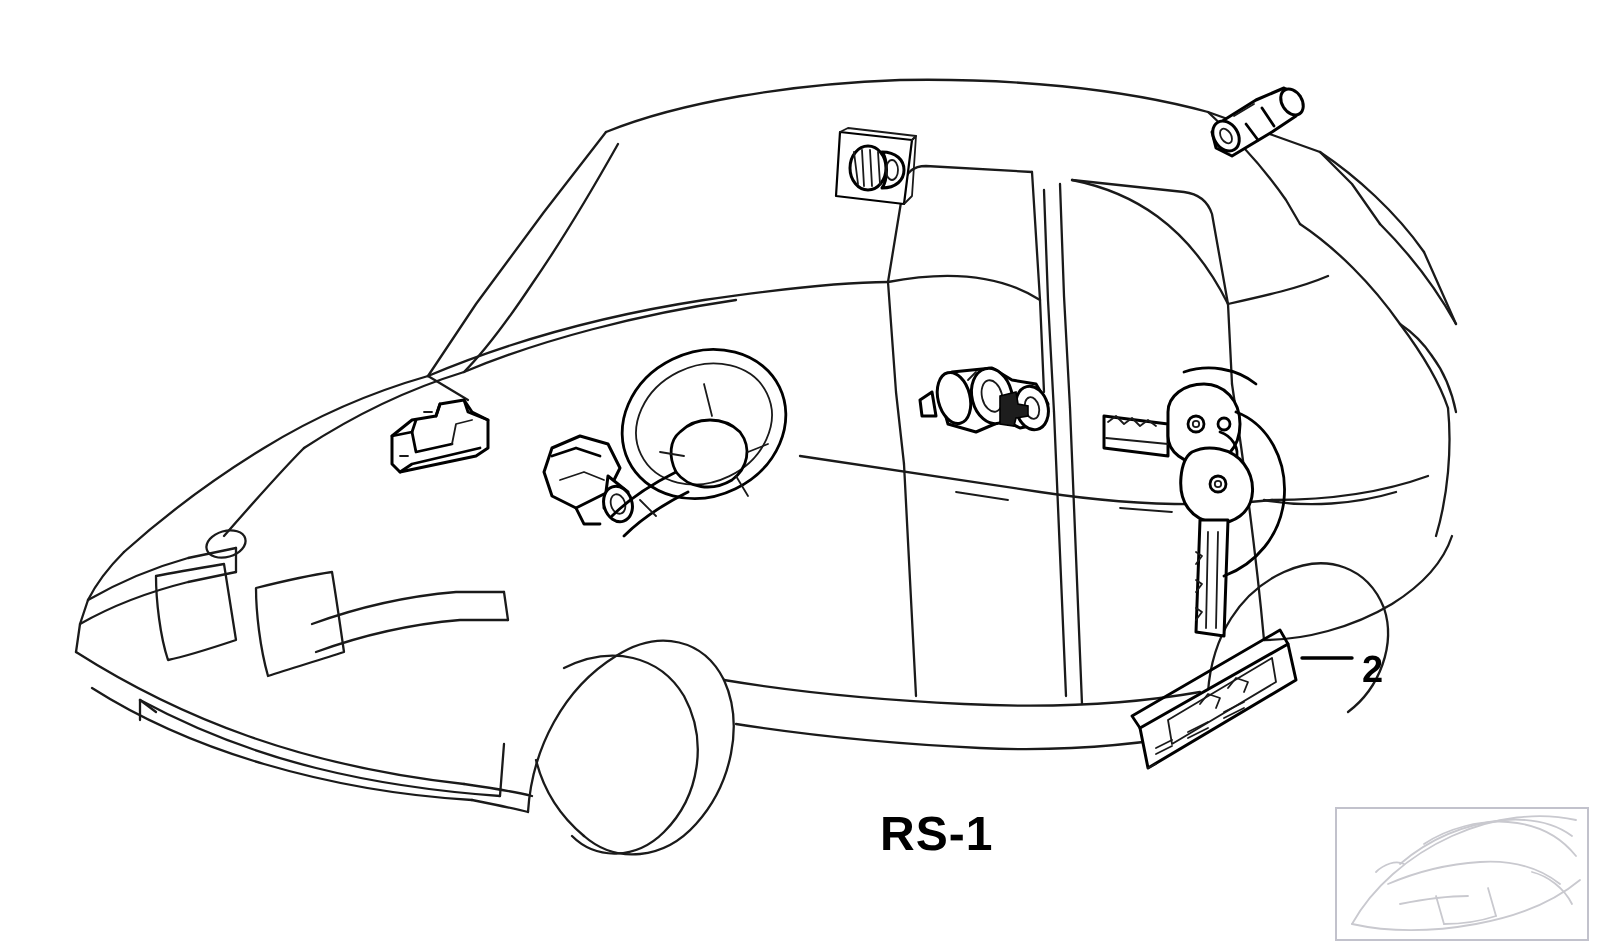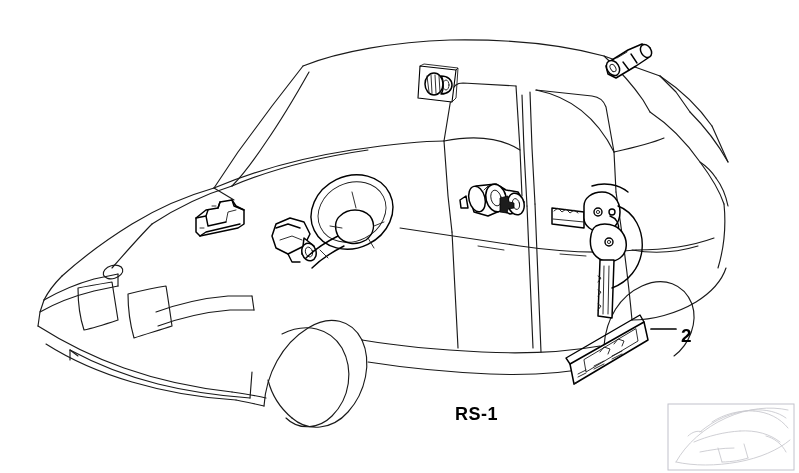--- a/index.html
+++ b/index.html
@@ -89,23 +89,23 @@
   }
   .caption-text {
     position: absolute;
     font-family: "Liberation Sans", sans-serif;
     font-weight: bold;
     color: #000000;
     white-space: nowrap;
     letter-spacing: 0.5px;
   }
   #caption-rs1 {
-    left: 455px;
+    left: 440px;
     top: 404px;
-    font-size: 18px;
+    font-size: 24px;
   }
   #callout-2 {
     left: 681px;
     top: 325px;
     font-size: 19px;
   }
 </style>
 </head>
 <body>
 

